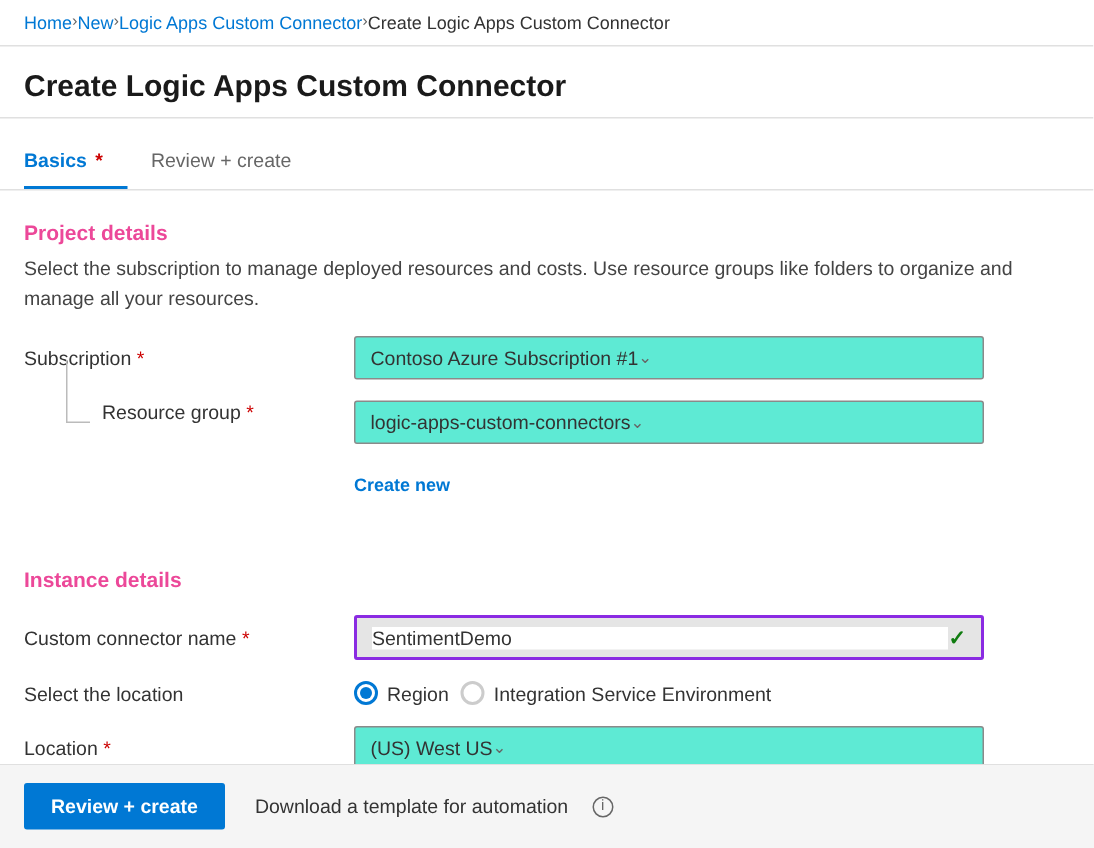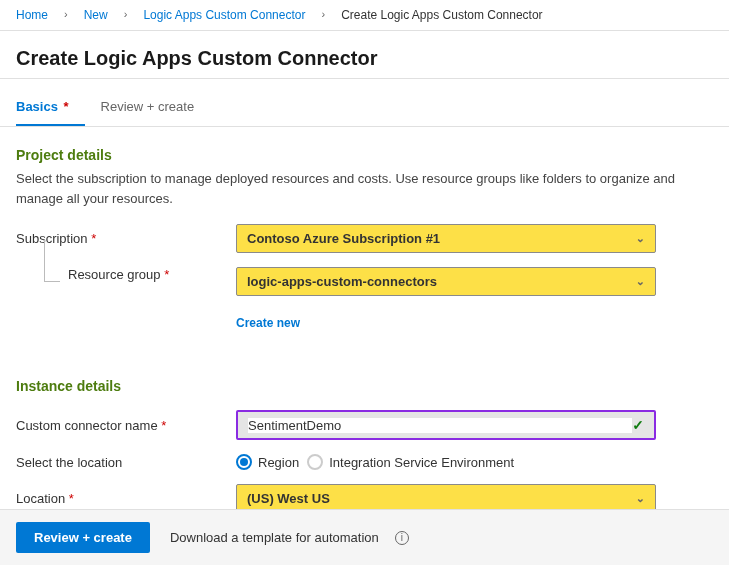--- a/index.html
+++ b/index.html
@@ -13,21 +13,21 @@
     }
 
     
     .breadcrumb {
       display: flex;
       align-items: flex-start;
       padding: 8px 16px;
       font-size: 12px;
       color: #0078d4;
       border-bottom: 1px solid #e0e0e0;
-      gap: 16px;
+      gap: 0;
     }
     .breadcrumb a {
       color: #0078d4;
       text-decoration: none;
       cursor: pointer;
     }
     .breadcrumb .separator {
       color: #666;
       font-size: 11px;
     }
@@ -72,21 +72,21 @@
 
     
     .main-content {
       padding: 20px 16px;
     }
 
     
     .section-header {
       font-size: 14px;
       font-weight: 700;
-      color: #4d7c0f;
+      color: #ec4899;
       margin-bottom: 6px;
     }
 
     .section-description {
       font-size: 13px;
       color: #444;
       margin-bottom: 16px;
       line-height: 1.5;
     }
 
@@ -107,30 +107,28 @@
     }
     .form-control-wrapper {
       flex: 1;
       max-width: 420px;
     }
 
     
     .dropdown {
       display: flex;
       align-items: center;
-      justify-content: space-between;
       border: 1px solid #8a8a8a;
       border-radius: 2px;
       padding: 6px 10px;
-      background: #fde047;
+      background: #5eead4;
       cursor: pointer;
       font-size: 13px;
       color: #333;
       width: 100%;
-      font-weight: bold;
     }
     .dropdown-chevron {
       color: #666;
       font-size: 11px;
     }
 
     
     .text-input {
       display: flex;
       align-items: center;

